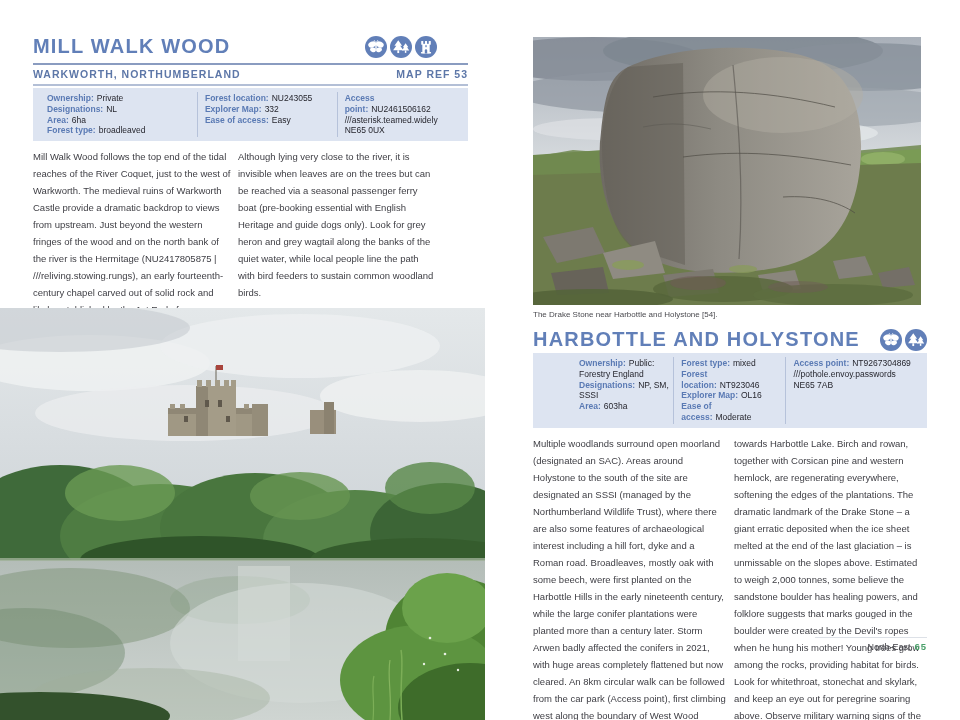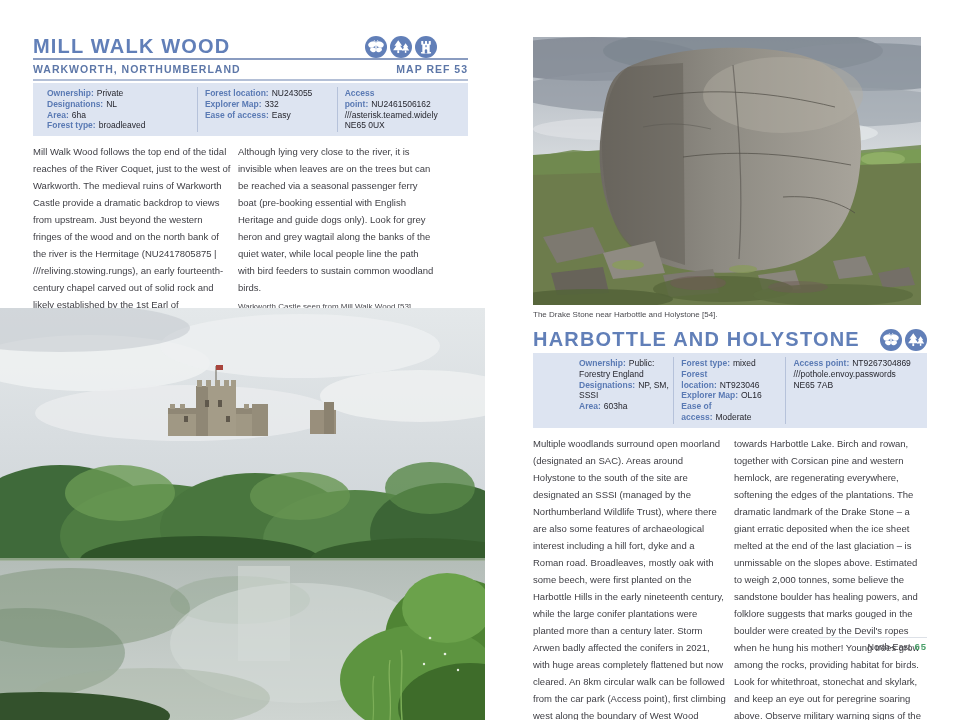--- a/index.html
+++ b/index.html
@@ -28,21 +28,21 @@
   
   .title-row{display:flex;align-items:flex-start;justify-content:space-between;}
   .title{
     margin:0;font-size:20px;line-height:22px;font-weight:bold;color:var(--blue);
     letter-spacing:1.2px;white-space:nowrap;
   }
   .icon-row{display:flex;gap:3px;margin-top:1px;}
   .e1 .icon-row{margin-right:31px;}
   .badge{width:22px;height:22px;display:inline-block;}
   .sub-row{
-    display:flex;justify-content:space-between;align-items:center;
+    margin-top:5px;display:flex;justify-content:space-between;align-items:center;
     border-top:2px solid var(--rule-top);border-bottom:2px solid var(--rule-bot);
     padding:3px 0 4px 0;
   }
   .loc,.mapref{
     font-size:10.5px;font-weight:bold;color:var(--blue-sub);letter-spacing:1px;
   }
   
   .info-box{margin-top:2px;display:flex;background:var(--info-bg);padding:4px 8px;}
   .info-col{box-sizing:border-box;padding:1px 4px 1px 6px;font-size:8.5px;line-height:10.8px;color:var(--ink-dark);overflow-wrap:anywhere;}
   .info-col.div{border-left:1px solid var(--divider);padding-left:7px;}

